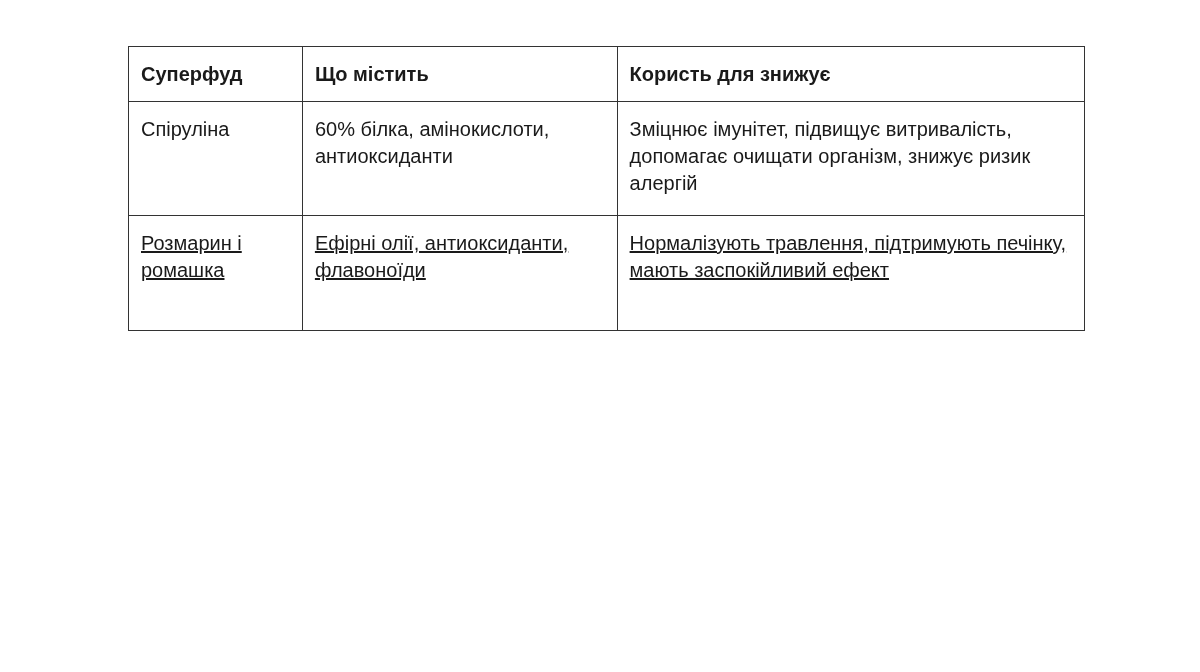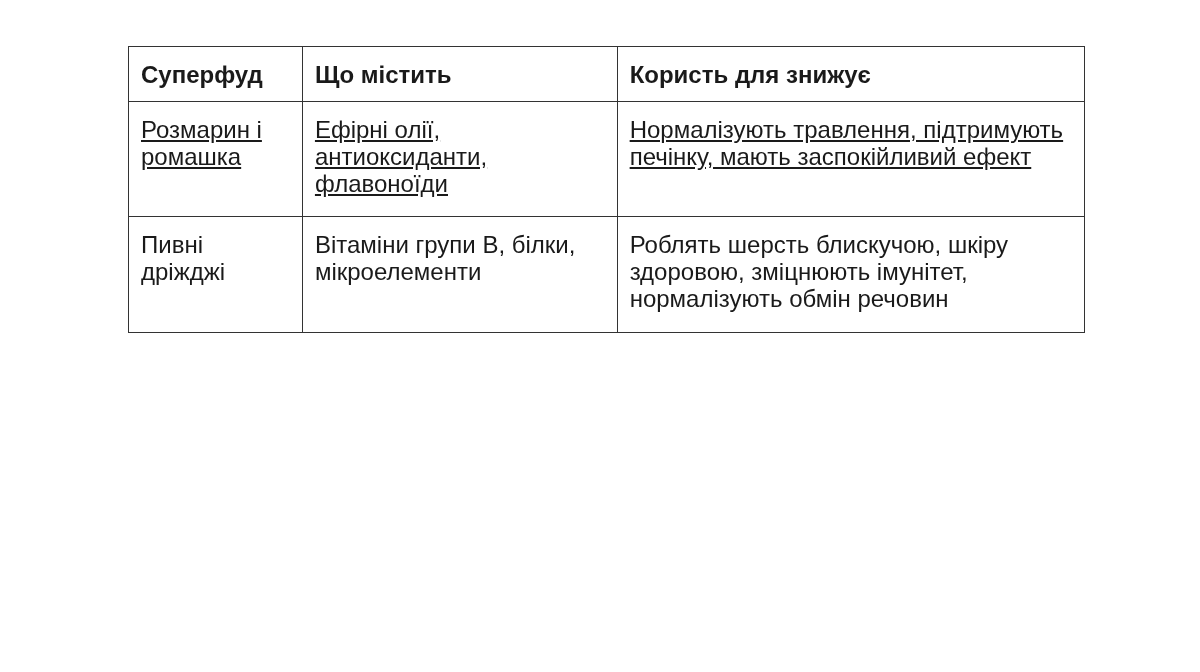--- a/index.html
+++ b/index.html
@@ -1,20 +1,20 @@
 <!DOCTYPE html>
 <html><head>
 <meta charset="utf-8">
 <style>
   html, body { margin: 0; padding: 0; background: #ffffff; }
   body { width: 1200px; height: 672px; position: relative; overflow: hidden; font-family: "Liberation Sans", sans-serif; color: #1a1a1a; }
   table.sf {
     position: absolute; left: 128px; top: 46px;
     width: 957px; border-collapse: collapse;
-    font-size: 24px; line-height: 27px;
+    font-size: 20px; line-height: 27px;
   }
   table.sf td, table.sf th {
     border: 1.5px solid #333333;
     vertical-align: top; text-align: left;
     padding: 14px 12px 12px 12px;
   }
   table.sf th { font-weight: bold; height: 28px; }
   col.c1 { width: 174px; }
   col.c2 { width: 315px; }
   col.c3 { width: 468px; }
@@ -34,24 +34,24 @@
       <col class="c3">
     </colgroup>
   <thead>
     <tr>
       <th>Суперфуд</th>
       <th>Що містить</th>
       <th>Користь для знижує</th>
     </tr>
   </thead>
   <tbody>
+    <tr class="r1">
+      <td>Спіруліна</td>
+      <td>60% білка, амінокислоти, антиоксиданти</td>
+      <td>Зміцнює імунітет, підвищує витривалість, допомагає очищати організм, знижує ризик алергій</td>
+    </tr>
     <tr class="r3">
       <td>Розмарин і ромашка</td>
       <td>Ефірні олії, антиоксиданти, флавоноїди</td>
       <td>Нормалізують травлення, підтримують печінку, мають заспокійливий ефект</td>
     </tr>
-    <tr class="r5">
-      <td>Пивні дріжджі</td>
-      <td>Вітаміни групи B, білки, мікроелементи</td>
-      <td>Роблять шерсть блискучою, шкіру здоровою, зміцнюють імунітет, нормалізують обмін речовин</td>
-    </tr>
   </tbody>
 </table>
 
 </body></html>

